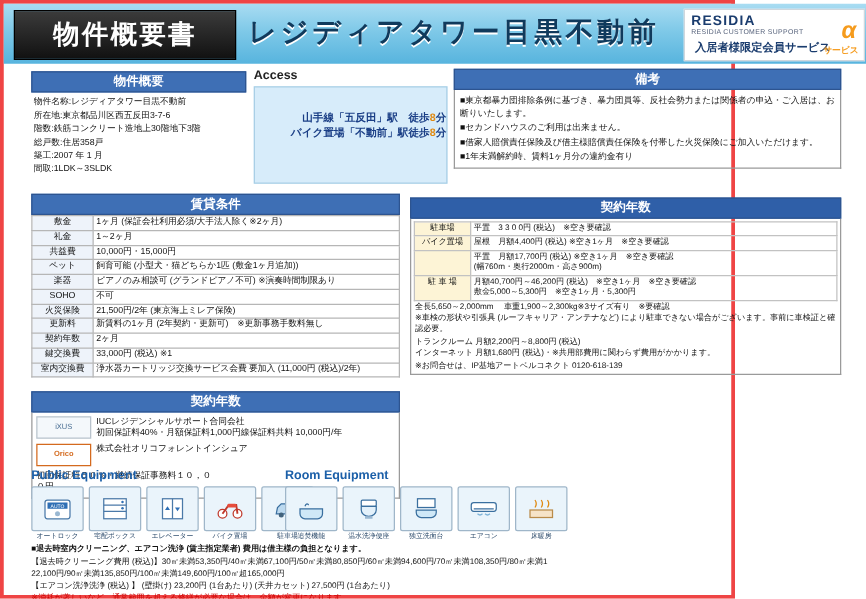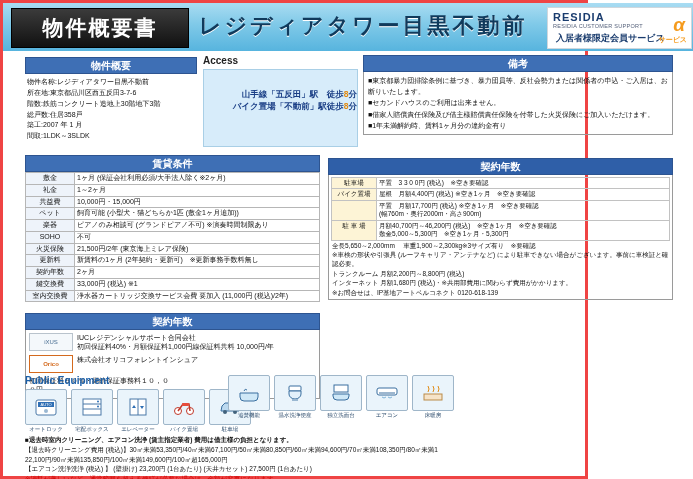--- a/index.html
+++ b/index.html
@@ -325,20 +325,21 @@
               <circle cx="8" cy="16" r="2" fill="#42627c"></circle>
               <circle cx="18" cy="16" r="2" fill="#42627c"></circle>
             </svg>
         </div>
         <div class="icon-cap">駐車場</div>
       </div>
     </div>
   </div>
 
   <div class="panel" id="sec-room">
+    <div class="fac-title">Room Equipment</div>
     <div class="icons">
       <div class="icon-cell">
         <div class="icon-box">
           <svg width="26" height="22" viewBox="0 0 26 22">
               <path d="M4 11 h18 v4 a4 4 0 0 1 -4 4 h-10 a4 4 0 0 1 -4 -4 z" fill="#cfe8f7" stroke="#3a6f9f"></path>
               <path d="M8 9 q1 -3 3 -1" fill="none" stroke="#3a6f9f"></path>
             </svg>
         </div>
         <div class="icon-cap">追焚機能</div>
       </div>

